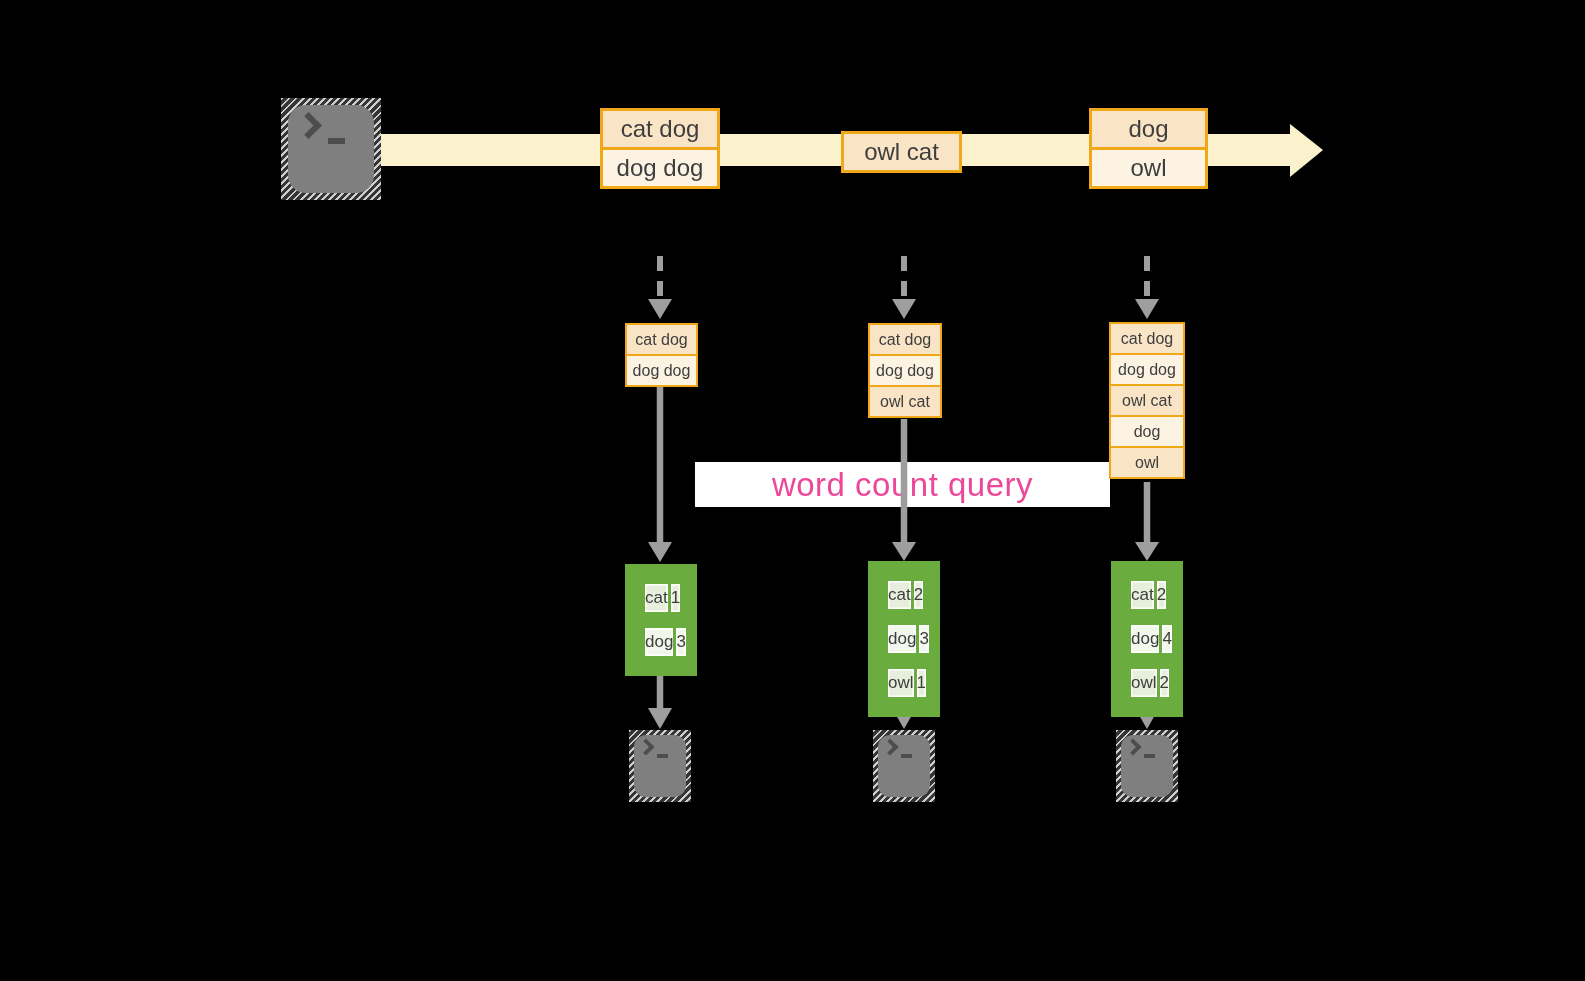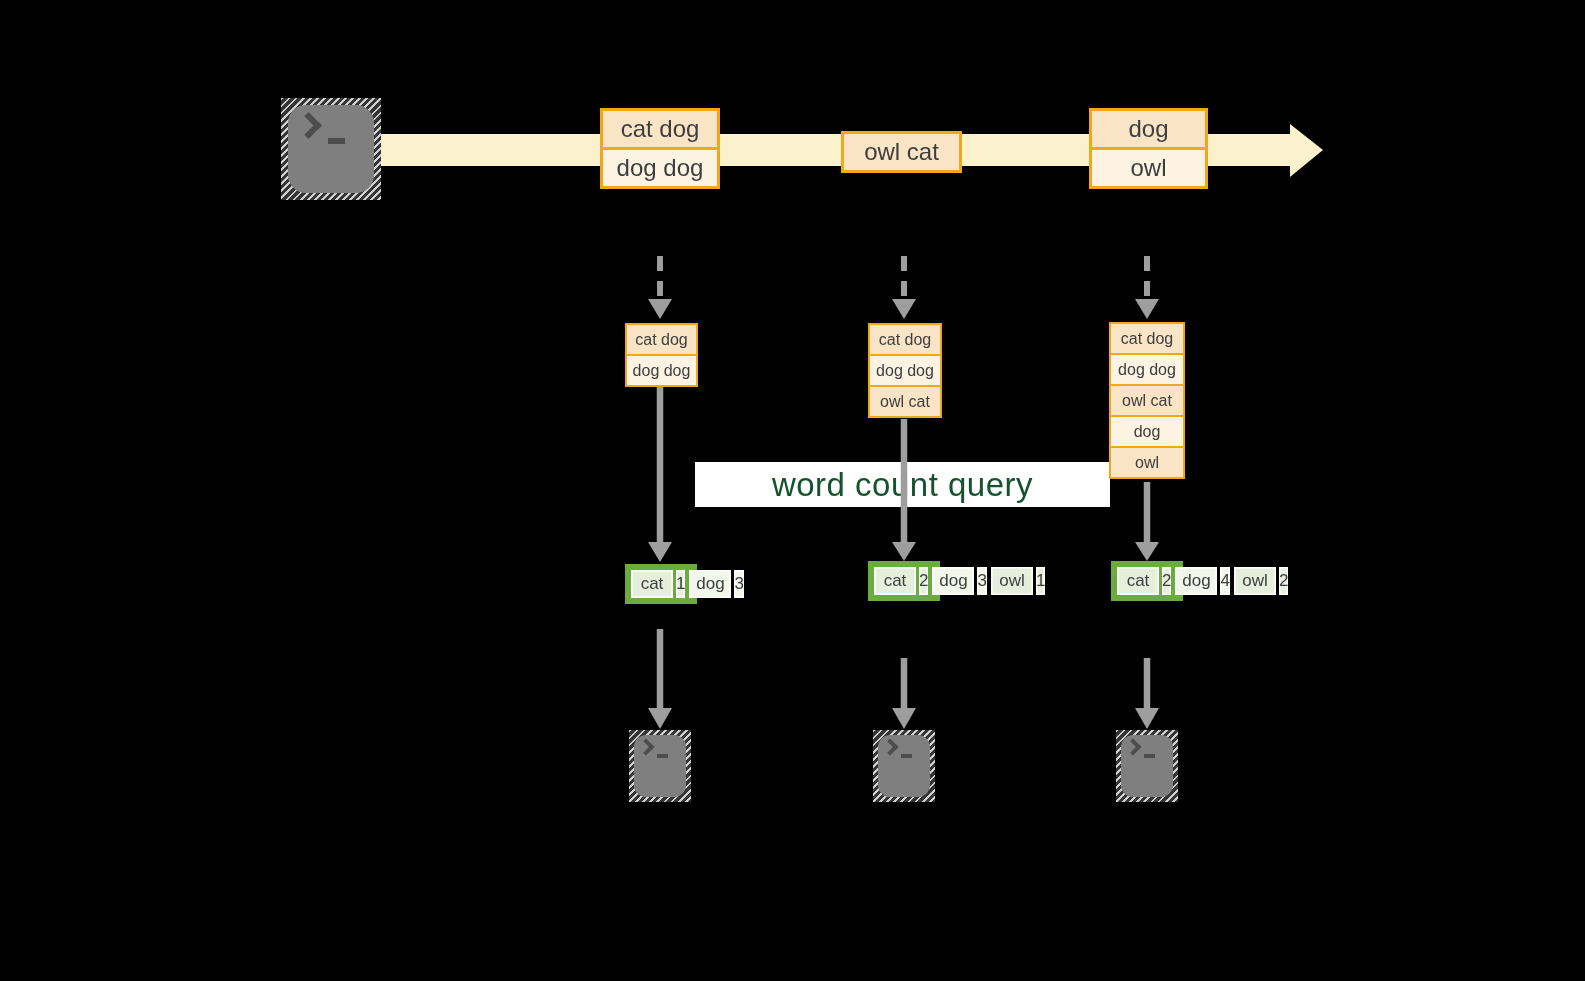--- a/index.html
+++ b/index.html
@@ -7,21 +7,21 @@
     position:relative;width:1585px;height:981px;background:#000;overflow:hidden;
     font-family:"Liberation Sans", sans-serif;
   }
   #arrow-layer{position:absolute;left:0;top:0;z-index:2;pointer-events:none;}
 
   
   .banner{
     position:absolute;left:695px;top:462px;width:415px;height:45px;
     background:var(--banner-bg);z-index:1;
     display:flex;align-items:center;justify-content:center;
-    font-size:33px;color:#14532d;letter-spacing:.5px;
+    font-size:33px;color:#ec4899;letter-spacing:.5px;
   }
 
   
   .evbox{
     position:absolute;z-index:3;box-sizing:border-box;
     border:3px solid var(--orange);background:var(--orange);
     display:flex;flex-direction:column;gap:3px;
   }
   .evrow{height:36px;line-height:36px;text-align:center;font-size:24px;color:var(--ink);}
   .evrow:nth-child(odd){background:var(--peach);}
@@ -33,22 +33,22 @@
     border:2px solid var(--orange);background:var(--orange);
     display:flex;flex-direction:column;gap:2px;
   }
   .strow{height:29px;line-height:29px;text-align:center;font-size:16px;color:var(--ink);}
   .strow:nth-child(odd){background:var(--peach);}
   .strow:nth-child(even){background:var(--cream);}
 
   
   .ctable{
     position:absolute;z-index:3;width:72px;box-sizing:border-box;
-    background:var(--green);padding:6px;
-    display:flex;flex-direction:row;gap:4px;
+    background:var(--green);padding:20px;
+    display:flex;flex-direction:column;gap:16px;
   }
   .crow{display:flex;gap:3px;height:28px;}
   .ccell{
     box-shadow:inset 0 0 0 1.5px #ffffff;
     display:flex;align-items:center;justify-content:center;
     font-size:17px;color:var(--ink);
   }
   .cword{width:42px;}
   .cnum{flex:1;}
   .crow:nth-child(odd) .ccell{background:var(--green-a);}

